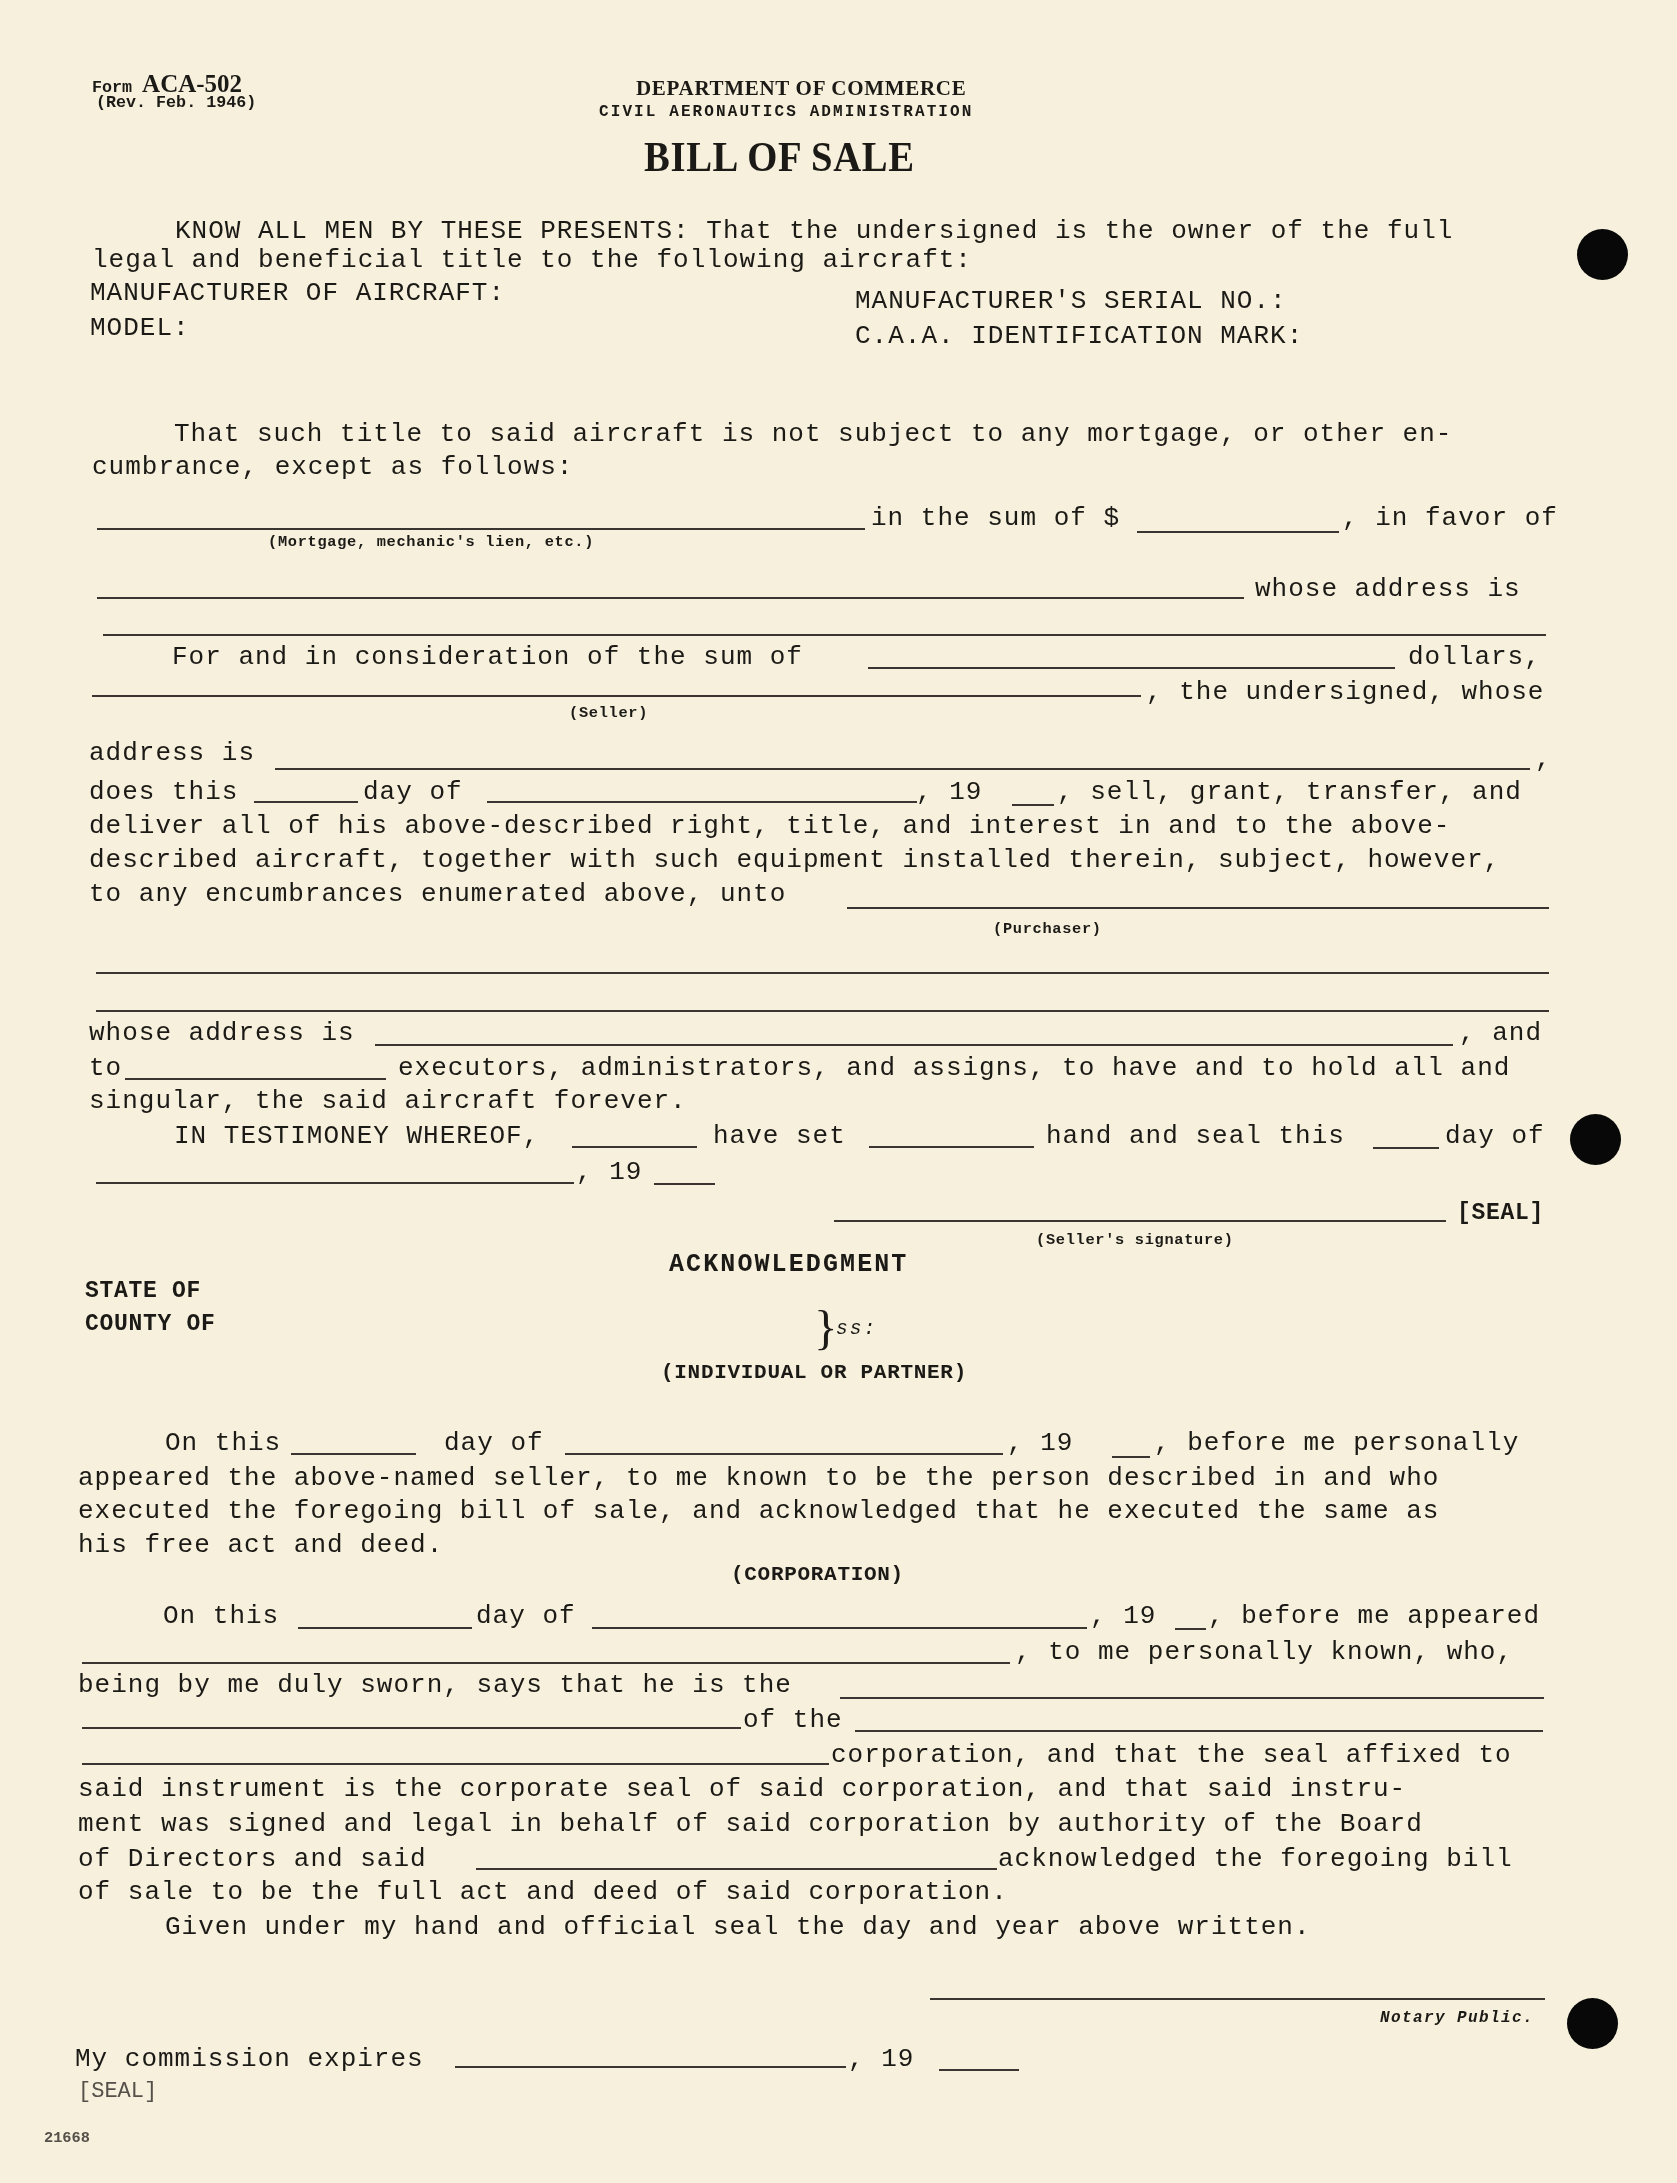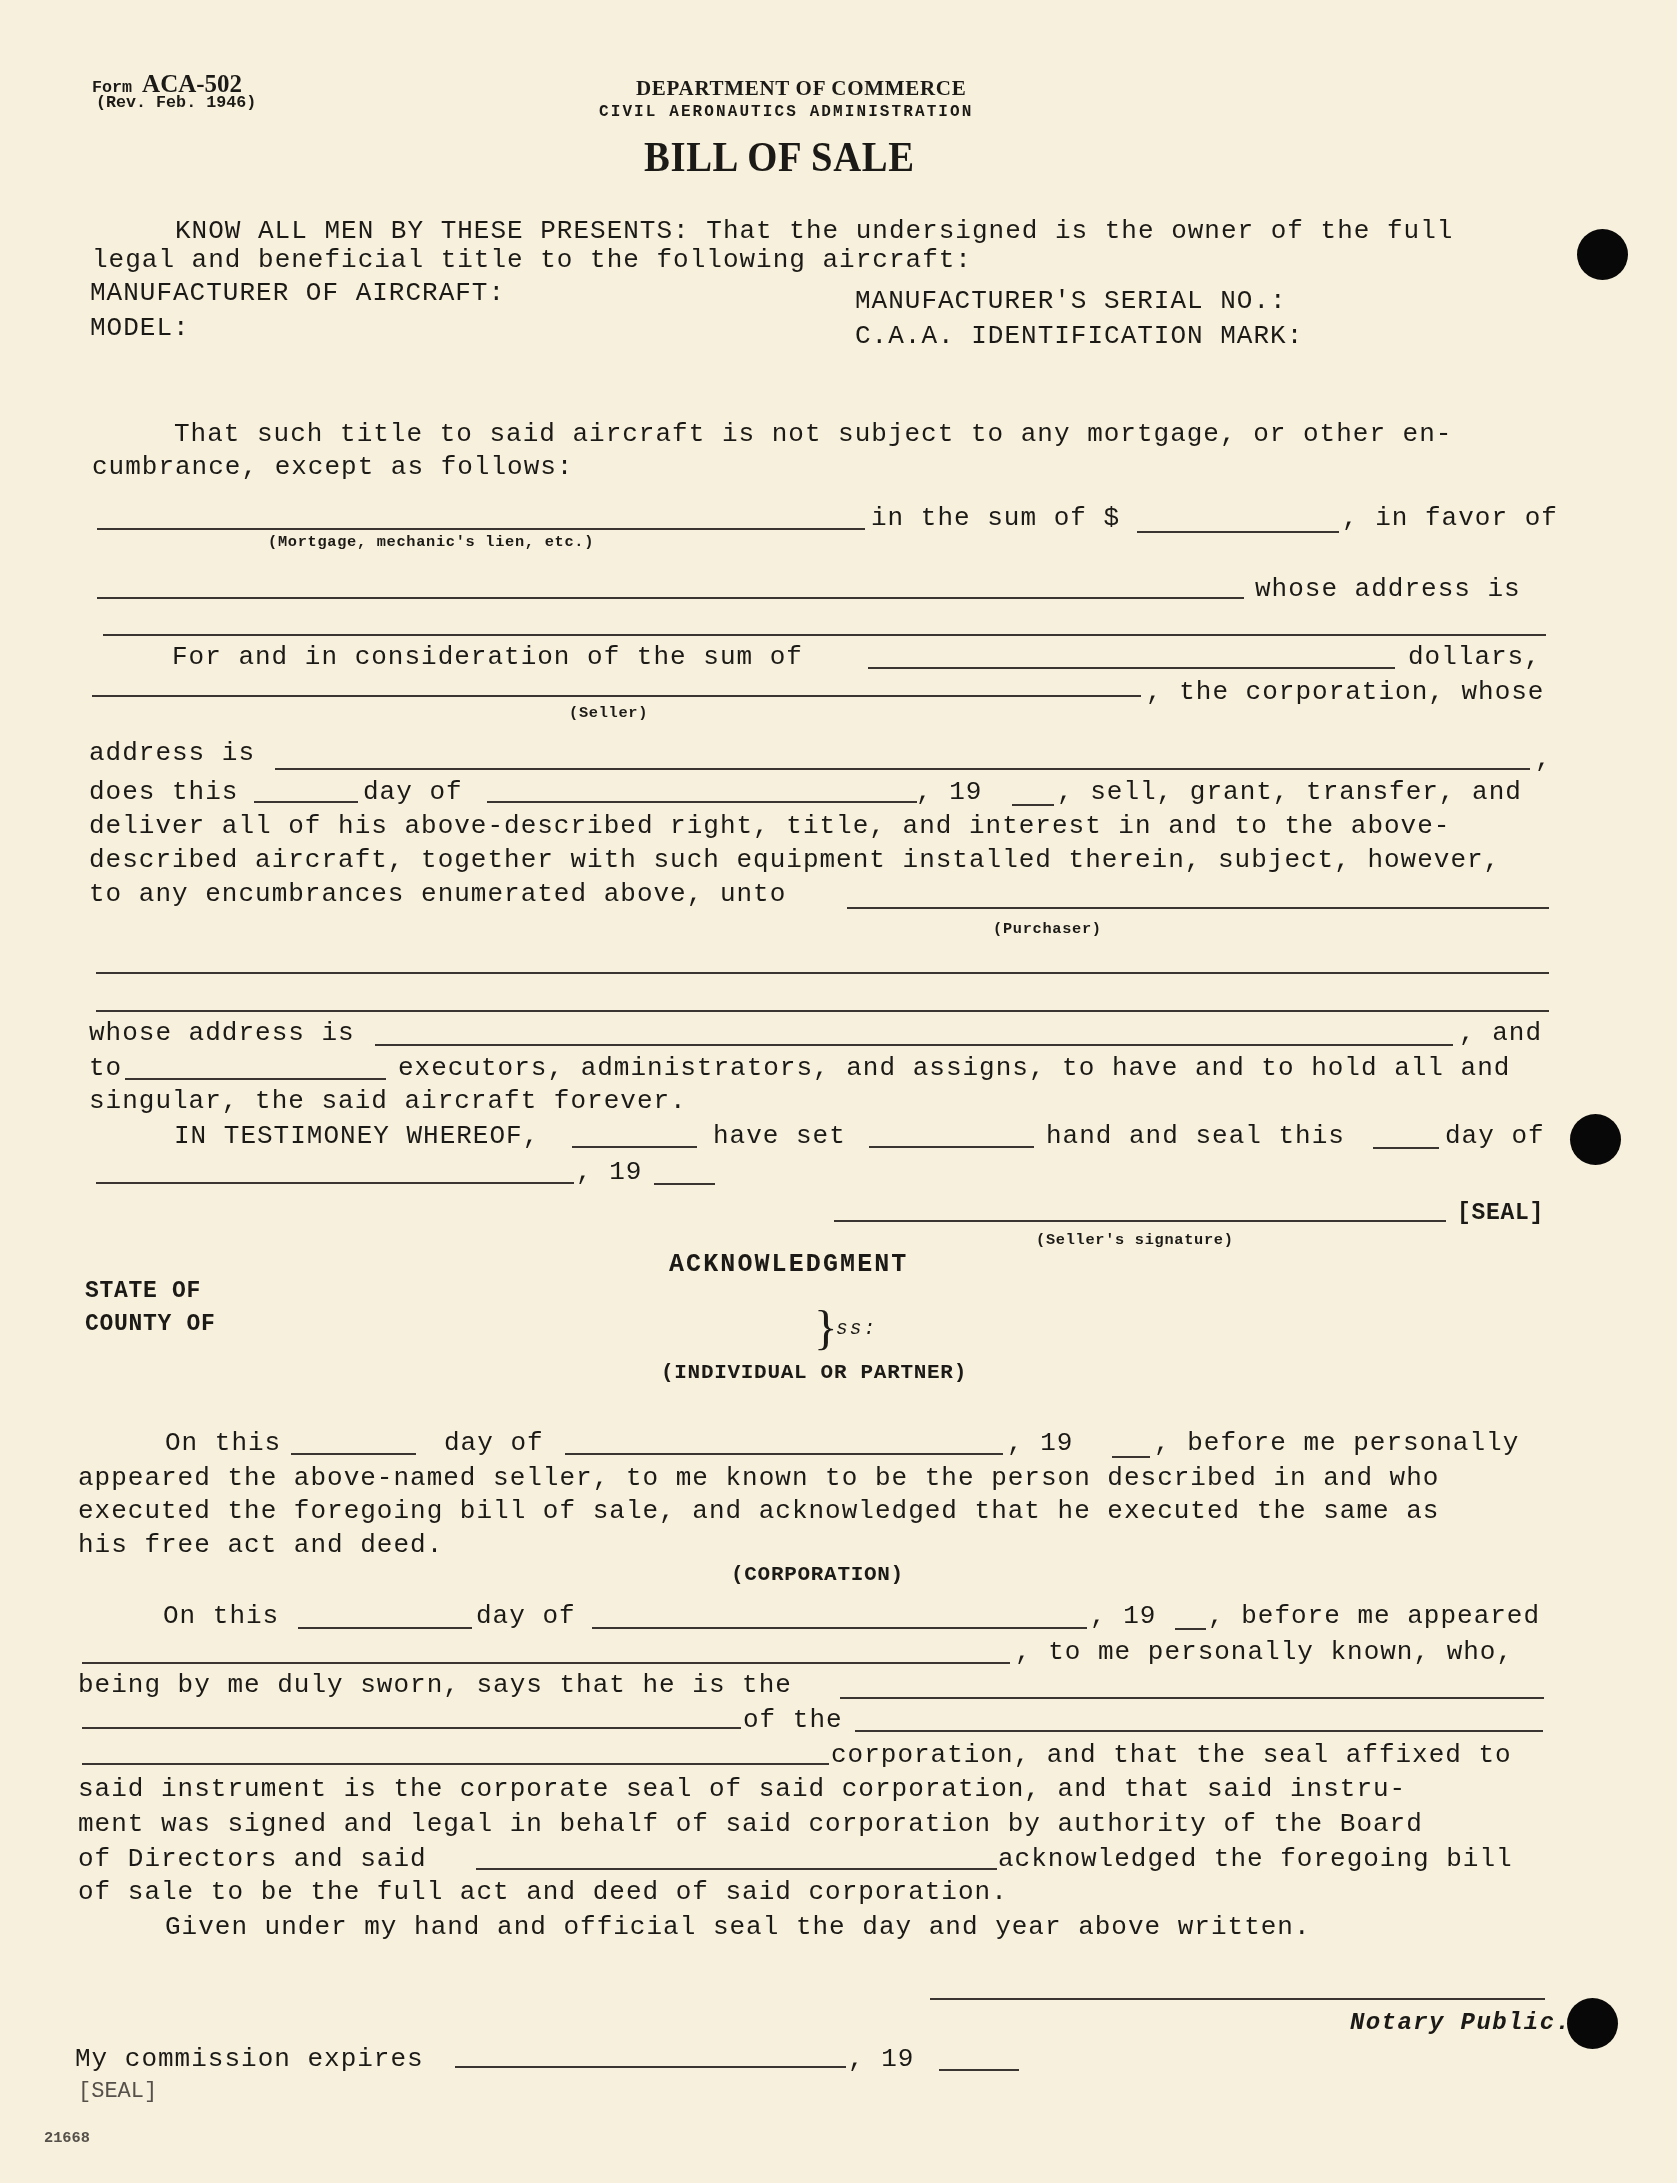--- a/index.html
+++ b/index.html
@@ -10,21 +10,21 @@
   .tiny{font-size:15.3px;font-weight:bold;letter-spacing:0.7px;}
   .line{position:absolute;height:0;border-top:2.1px solid #3a3530;}
   .hole{position:absolute;width:51px;height:51px;border-radius:50%;background:#080808;}
   .title{font-family:"Liberation Serif","DejaVu Serif",serif;font-weight:bold;font-size:43px;letter-spacing:0.7px;transform:scaleX(0.9);transform-origin:left;}
   .hdr1{font-family:"Liberation Serif","DejaVu Serif",serif;font-weight:bold;font-size:21px;letter-spacing:0.7px;}
   .hdr2{font-size:16px;font-weight:bold;letter-spacing:2.1px;}
   .form1{font-size:16.7px;font-weight:bold;}
   .form1 b{font-family:"Liberation Serif","DejaVu Serif",serif;font-size:25px;}
   .bold{font-weight:bold;font-size:23px;letter-spacing:0.7px;}
   .ack{font-size:25px;font-weight:bold;letter-spacing:2.1px;text-align:center;}
-  .ital{font-style:italic;font-weight:bold;font-size:24px;letter-spacing:1.4px;}
+  .ital{font-style:italic;font-weight:bold;font-size:16px;letter-spacing:1.4px;margin-left:30px;}
 </style>
 </head>
 <body>
 
 <div class="hole" style="left:1577px;top:229px;"></div>
 <div class="hole" style="left:1570px;top:1114px;"></div>
 <div class="hole" style="left:1567px;top:1998px;"></div>
 
 <div class="abs form1" style="left:92px;top:70px;">
   <span>Form</span> <b>ACA-502</b>
@@ -49,21 +49,21 @@
 <div class="abs txt" style="left:1342px;top:503px;">, in favor of</div>
 <div class="abs tiny" style="left:268px;top:533px;">(Mortgage, mechanic's lien, etc.)</div>
 <div class="line" style="left:97px;top:597px;width:1147px;"></div>
 <div class="abs txt" style="left:1255px;top:574px;">whose address  is</div>
 <div class="line" style="left:103px;top:634px;width:1443px;"></div>
 
 <div class="abs txt" style="left:172px;top:642px;">For and in consideration of the sum of</div>
 <div class="line" style="left:868px;top:667px;width:527px;"></div>
 <div class="abs txt" style="left:1408px;top:642px;">dollars,</div>
 <div class="line" style="left:92px;top:695px;width:1049px;"></div>
-<div class="abs txt" style="left:1146px;top:677px;">, the corporation, whose</div>
+<div class="abs txt" style="left:1146px;top:677px;">, the undersigned, whose</div>
 <div class="abs tiny" style="left:569px;top:704px;">(Seller)</div>
 <div class="abs txt" style="left:89px;top:738px;">address is</div>
 <div class="line" style="left:275px;top:768px;width:1255px;"></div>
 <div class="abs txt" style="left:1535px;top:744px;">,</div>
 <div class="abs txt" style="left:89px;top:777px;">does this</div>
 <div class="line" style="left:254px;top:801px;width:104px;"></div>
 <div class="abs txt" style="left:363px;top:777px;">day of</div>
 <div class="line" style="left:487px;top:801px;width:430px;"></div>
 <div class="abs txt" style="left:916px;top:777px;">, 19</div>
 <div class="line" style="left:1012px;top:804px;width:42px;"></div>

